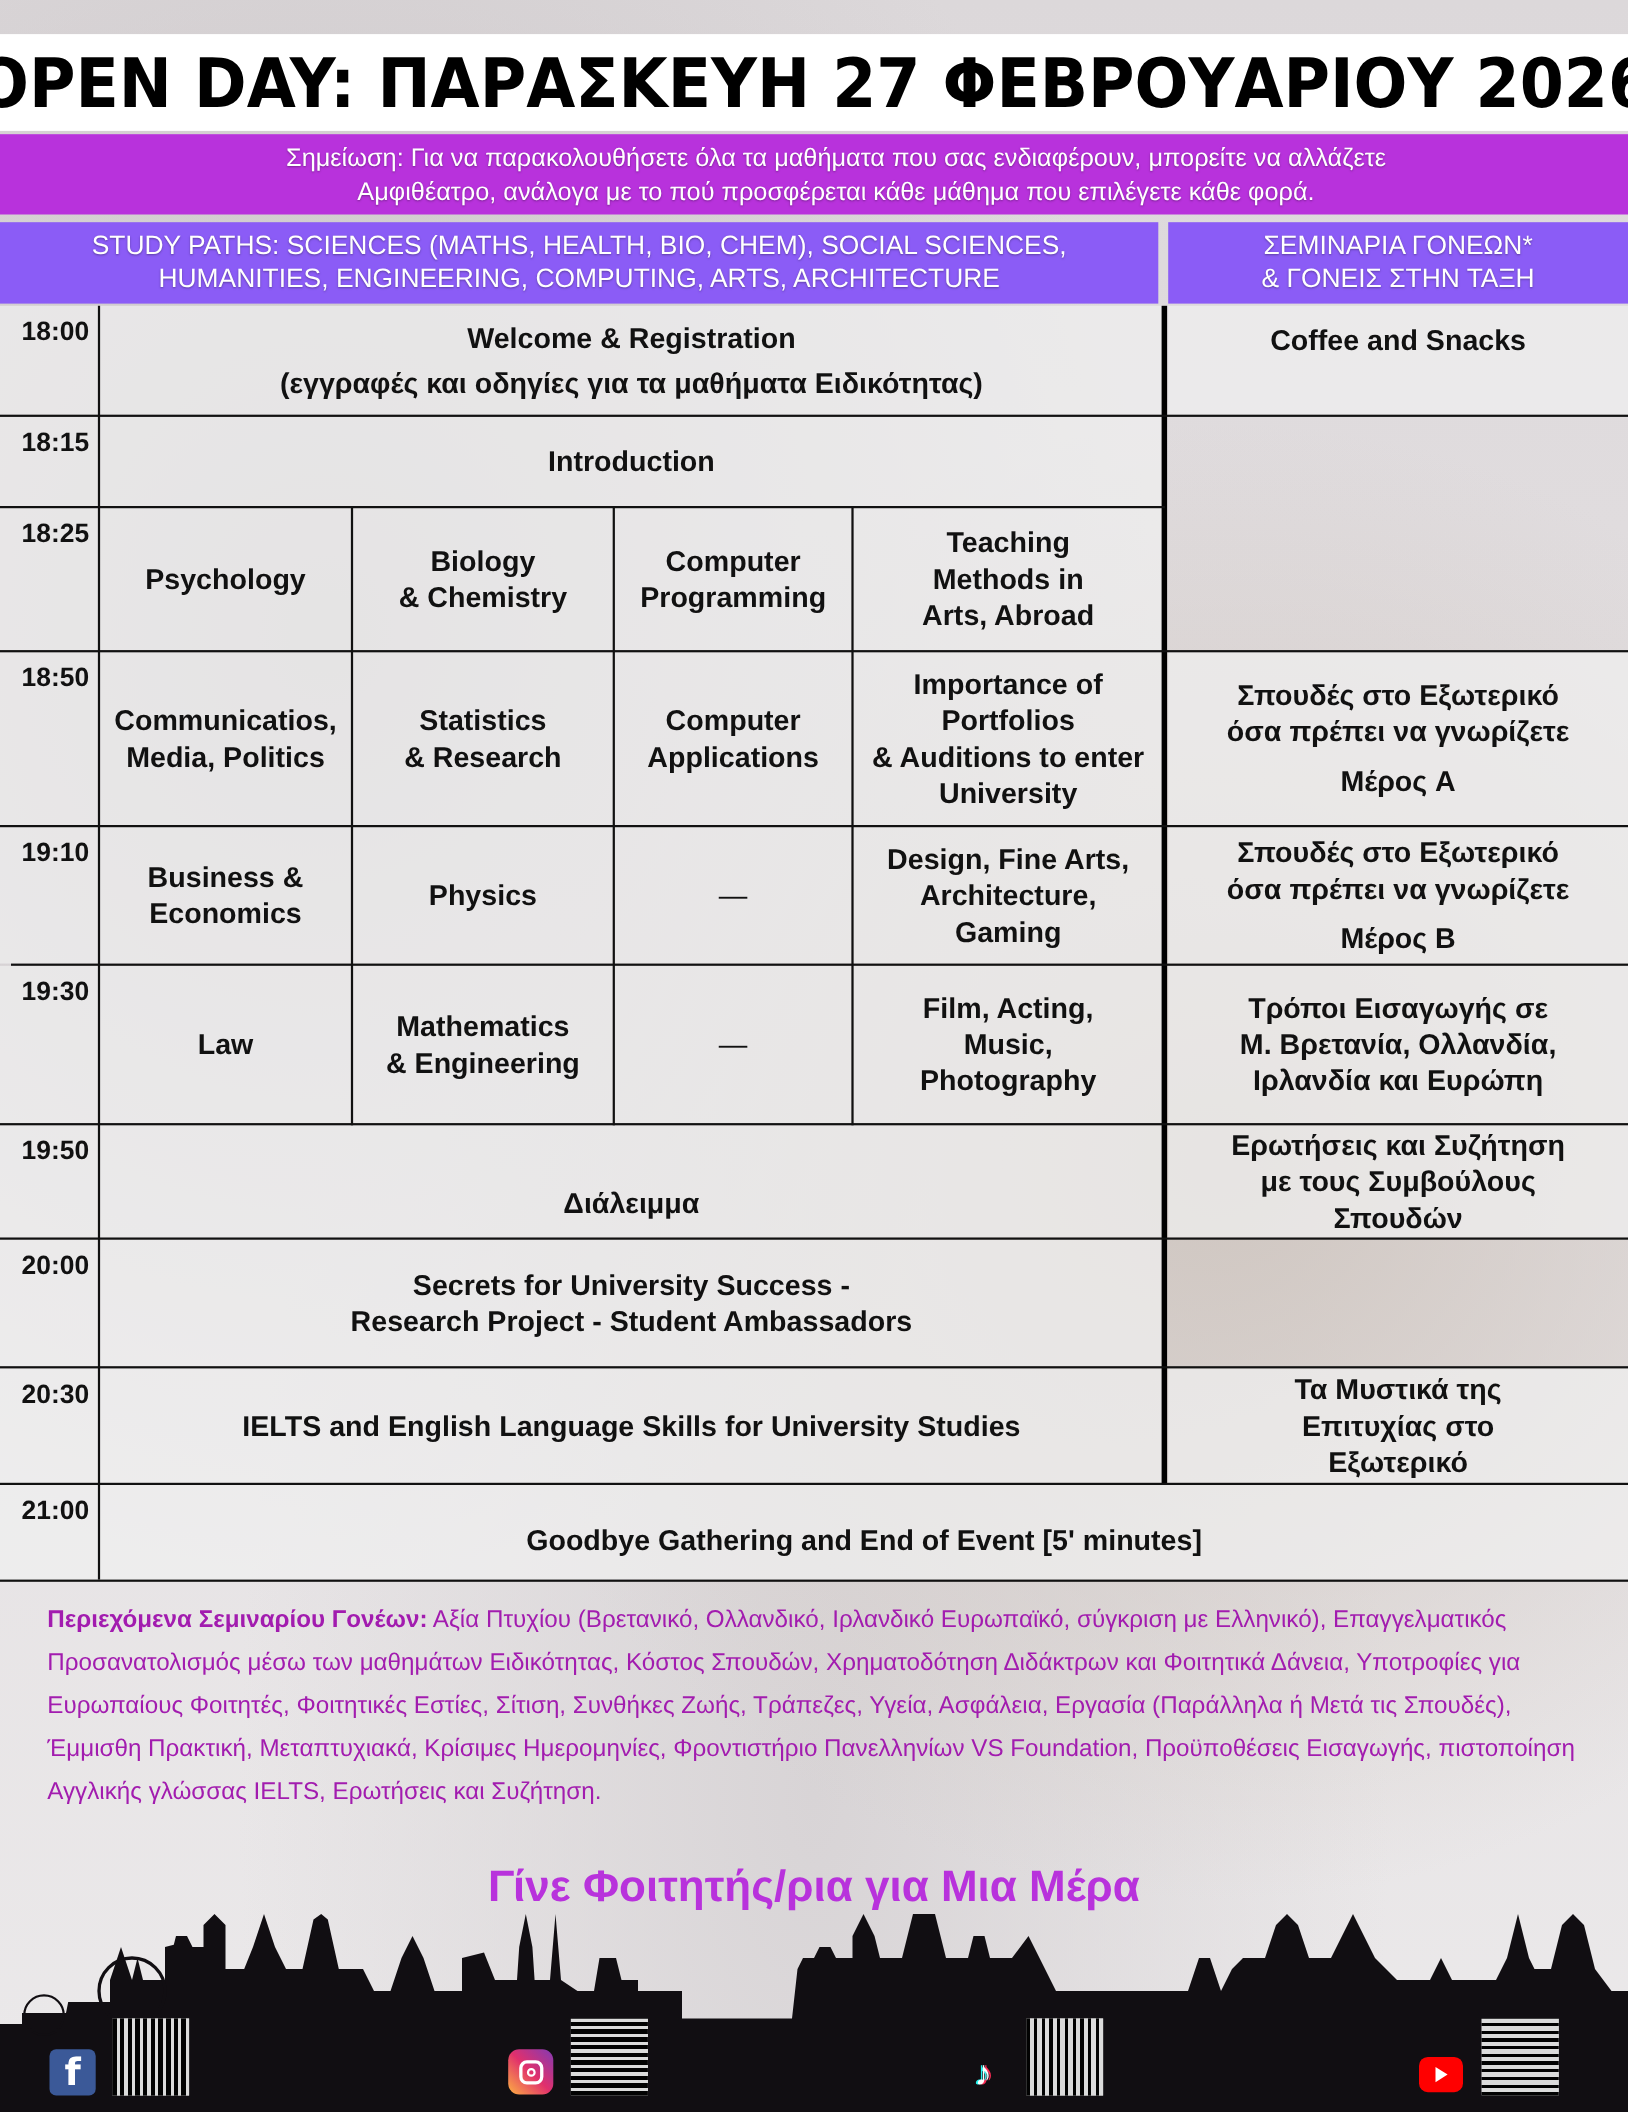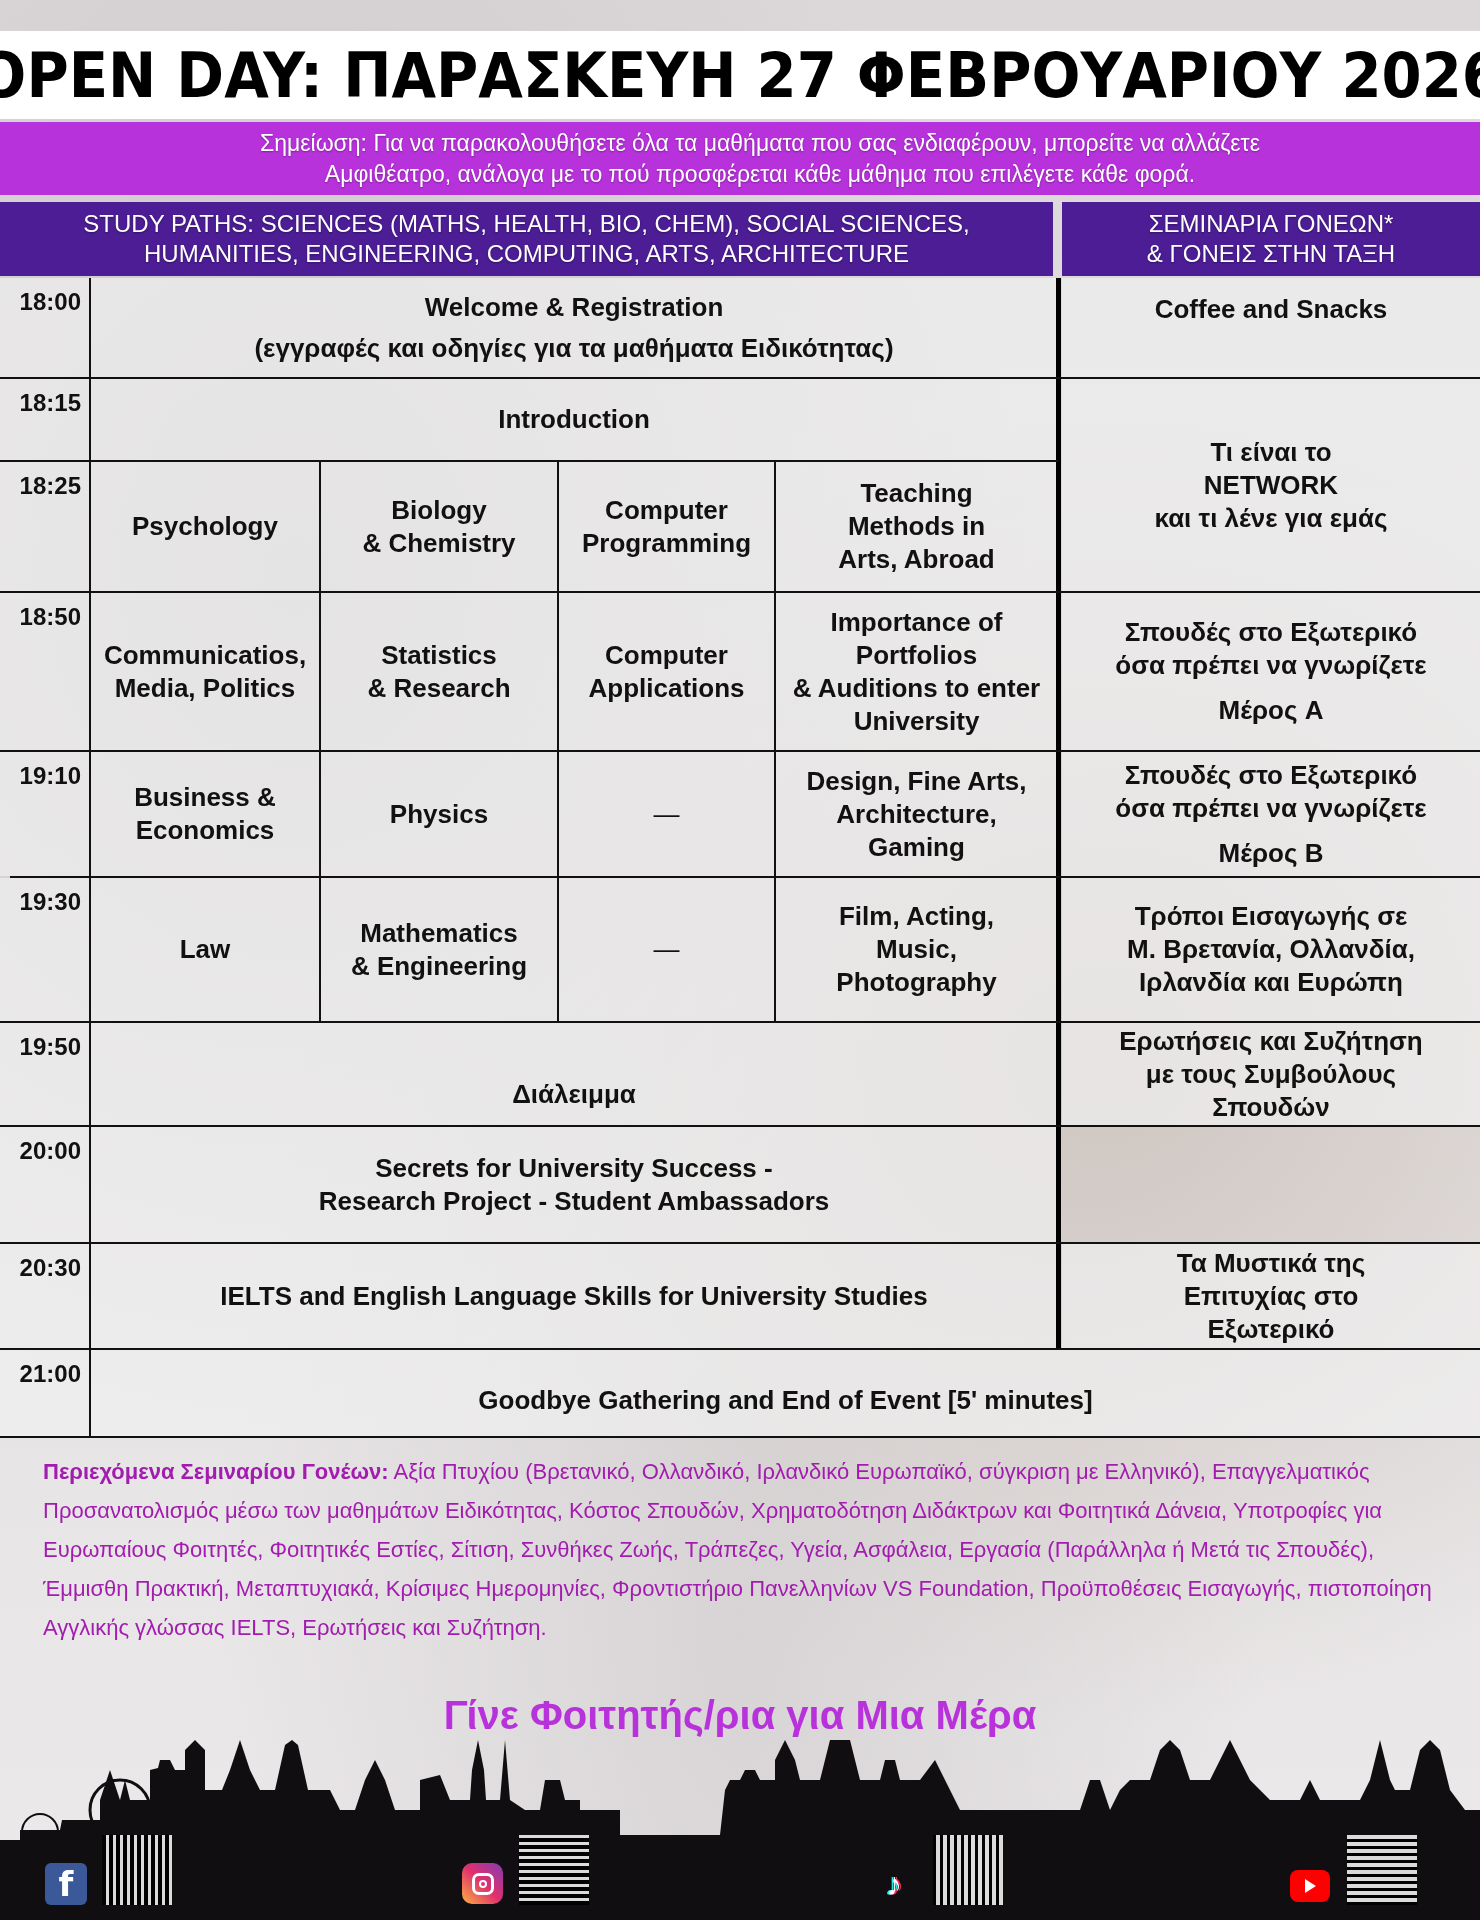--- a/index.html
+++ b/index.html
@@ -22,21 +22,21 @@
     font-family:"DejaVu Sans", sans-serif; transform:scaleX(0.93);
     white-space:nowrap;
   }
   .note-band {
     left:0; top:122px; width:1480px; height:73px; background:#b832dc;
     color:#fff; font-size:23px; line-height:31px; text-align:center;
     display:flex; flex-direction:column; justify-content:center; padding-left:40px; box-sizing:border-box;
     text-shadow:0 1px 2px rgba(0,0,0,0.35);
   }
   .hdr {
-    top:202px; height:74px; background:#4c1d95; color:#fff; font-size:24px;
+    top:202px; height:74px; background:#8b5cf6; color:#fff; font-size:24px;
     line-height:30px; text-align:center; display:flex; flex-direction:column; justify-content:center;
     text-shadow:0 1px 2px rgba(0,0,0,0.35);
   }
   .hdr-left { left:0; width:1053px; }
   .hdr-right { left:1062px; width:418px; }
 
   .table-area { left:0; top:276px; width:1480px; height:1160px; }
   .cell {
     position:absolute; box-sizing:border-box; display:flex; align-items:center; justify-content:center;
     text-align:center; font-weight:bold; font-size:26px; line-height:33px; color:#111;
@@ -218,27 +218,20 @@
   </div>
   <div class="cell" style="left:91px;top:1350px;width:1389px;height:86px;padding-top:14px;">
     <span>Goodbye Gathering and End of Event [5' minutes]</span>
   </div>
 
   <div class="cell" style="left:1062px;top:278px;width:418px;height:99px;padding-bottom:37px;">
       <div>
         <div>Coffee and Snacks</div>
       </div>
     </div>
-  <div class="cell" style="left:1062px;top:379px;width:418px;height:212px;">
-      <div>
-        <div>Τι είναι το</div>
-        <div>NETWORK</div>
-        <div>και τι λένε για εμάς</div>
-      </div>
-    </div>
   <div class="cell" style="left:1062px;top:593px;width:418px;height:157px;">
       <div>
         <div>Σπουδές στο Εξωτερικό</div>
         <div>όσα πρέπει να γνωρίζετε</div>
         <div style="margin-top:12px;">Μέρος A</div>
       </div>
     </div>
   <div class="cell" style="left:1062px;top:752px;width:418px;height:124px;">
       <div>
         <div>Σπουδές στο Εξωτερικό</div>

